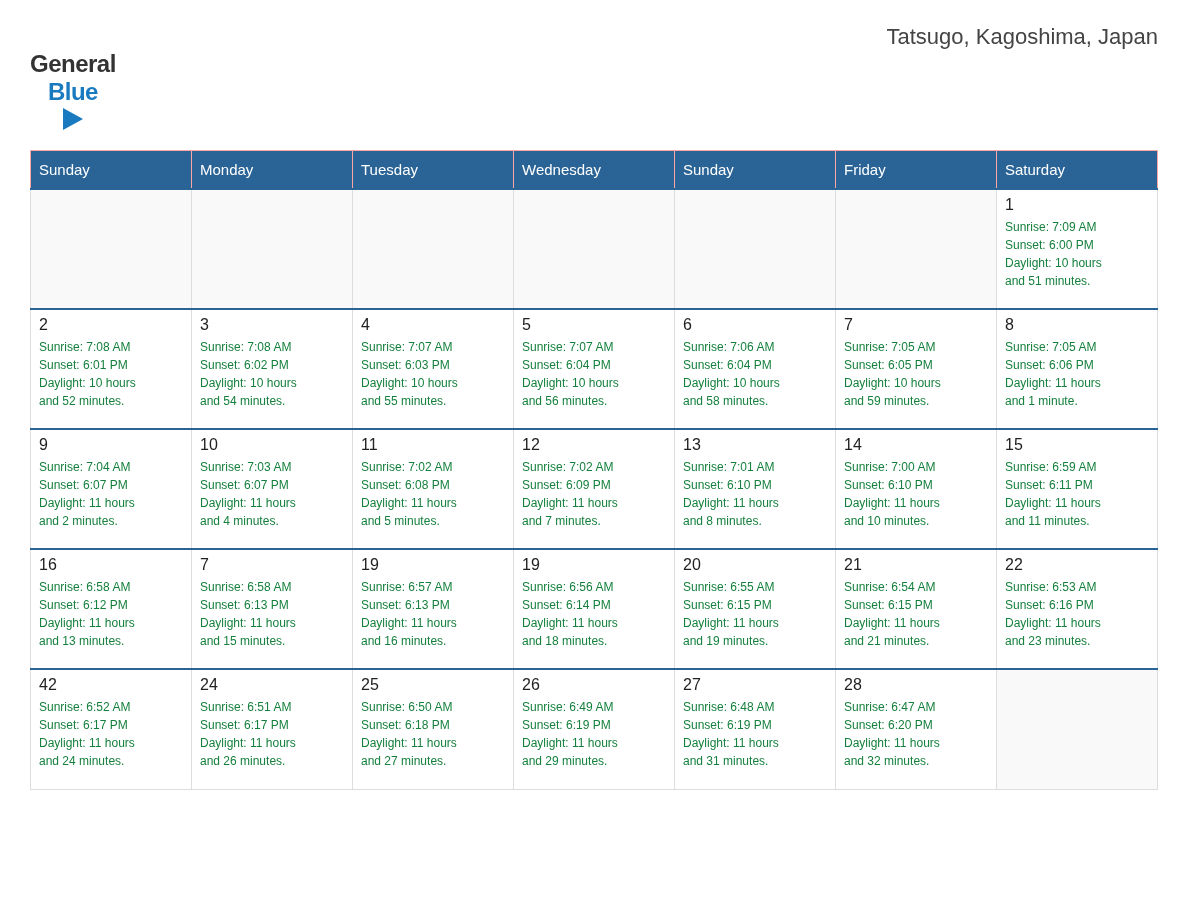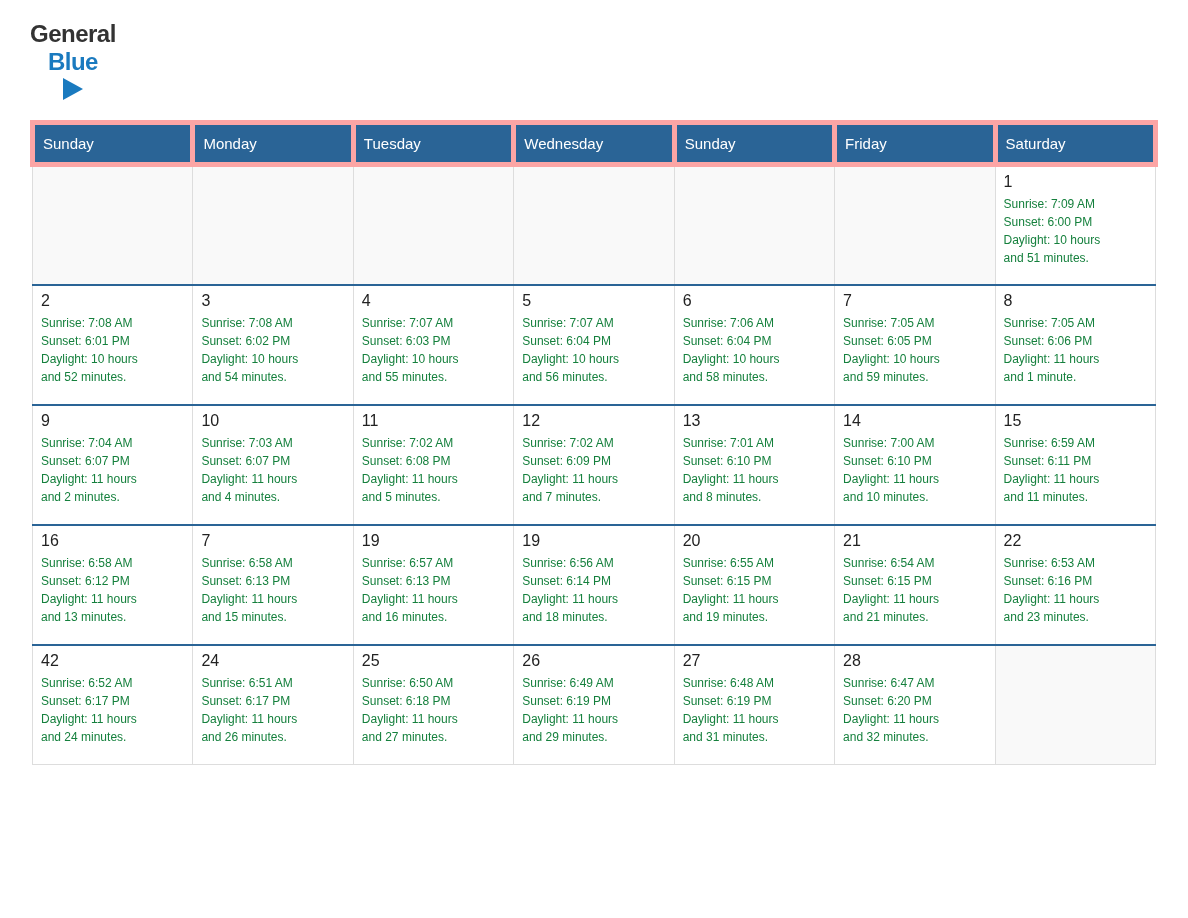--- a/index.html
+++ b/index.html
@@ -36,21 +36,21 @@
       border-collapse: collapse;
       table-layout: fixed;
     }
     .calendar th {
       background-color: #2a6496;
       color: #fff;
       font-size: 15px;
       font-weight: normal;
       padding: 10px 8px;
       text-align: left;
-      border: 5px solid #fca5a5;
+      border: 1px solid #fca5a5;
     }
     .calendar td {
       vertical-align: top;
       border: 1px solid #ccc;
       padding: 6px 8px;
       font-size: 12.5px;
       height: 120px;
     }
     .calendar tr td {
       border-top: 2px solid #2a6496;
@@ -70,20 +70,21 @@
       color: #15803d;
       line-height: 1.5;
     }
     .empty-cell {
       background: #f9f9f9;
     }
     .logo-wrapper {
       display: flex;
       align-items: flex-end;
       gap: 0;
+      margin-top: 30px;
     }
     .logo-text-group {
       display: flex;
       flex-direction: column;
     }
     .logo-line1 {
       font-size: 24px;
       font-weight: bold;
       color: #333;
       letter-spacing: -0.5px;
@@ -104,20 +105,21 @@
       <span class="logo-line1">General</span>
       <div style="display:flex;align-items:center;flex-direction:column;">
         <span class="logo-line2">Blue</span>
         <svg width="22" height="26" viewBox="0 0 22 26" style="margin-left:2px;margin-bottom:2px;">
           <polygon points="0,2 0,24 20,13" fill="#1a7abf"></polygon>
         </svg>
       </div>
     </div>
   </div>
   <div class="title-block">
+    <div class="location-title">Tatsugo, Kagoshima, Japan</div>
   </div>
 </div>
 
 <table class="calendar">
   <thead>
     <tr>
       <th>Sunday</th>
       <th>Monday</th>
       <th>Tuesday</th>
       <th>Wednesday</th>

